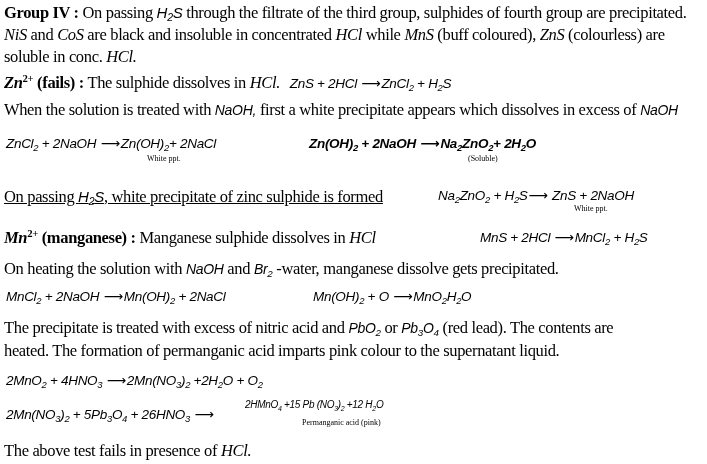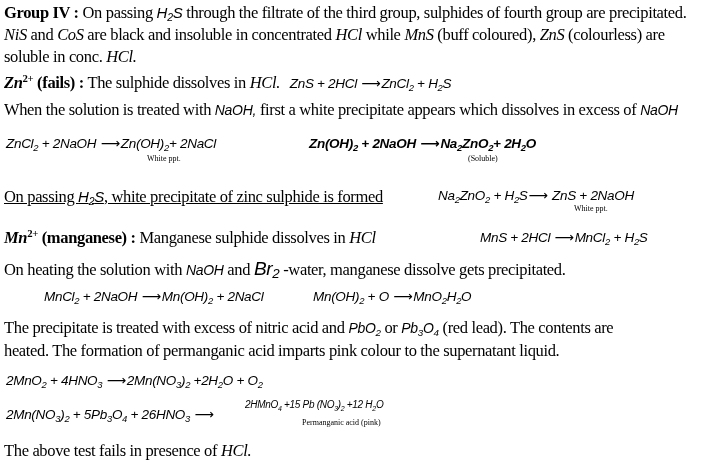--- a/index.html
+++ b/index.html
@@ -56,24 +56,24 @@
 <div class="under" style="left:574px; top:204px;">White ppt.</div>
 
 <div class="line serif" style="top:228px;">
   <b><i>Mn</i><sup>2+</sup><span> (manganese) :</span></b><span> Manganese sulphide dissolves in </span><i>HCl</i>
 </div>
 <div class="abs eq" style="left:440px; top:229px;margin-left:40px;">
   <span>MnS + 2HCl</span> <span class="arrow">⟶</span><span>MnCl</span><sub>2</sub><span> + H</span><sub>2</sub><span>S</span>
 </div>
 
 <div class="line serif" style="top:259px;">
-  <span>On heating the solution with </span><i class="eq" style="font-size:14px;">NaOH</i><span> and </span><i class="eq" style="font-size:19px;"><span>Br</span><sub>2</sub></i><span> -water, manganese dissolve gets precipitated.</span>
+  <span>On heating the solution with </span><i class="eq" style="font-size:14px;">NaOH</i><span> and </span><i class="eq" style="font-size:14px;"><span>Br</span><sub>2</sub></i><span> -water, manganese dissolve gets precipitated.</span>
 </div>
 
-<div class="abs eq" style="left:6px; top:288px;margin-left:38px;">
+<div class="abs eq" style="left:6px; top:288px;">
   <span>MnCl</span><sub>2</sub><span> + 2NaOH</span> <span class="arrow">⟶</span><span>Mn(OH)</span><sub>2</sub><span> + 2NaCl</span>
 </div>
 <div class="abs eq" style="left:313px; top:288px;">
   <span>Mn(OH)</span><sub>2</sub><span> + O</span> <span class="arrow">⟶</span><span>MnO</span><sub>2</sub><span>H</span><sub>2</sub><span>O</span>
 </div>
 
 <div class="line serif" style="top:318px;">
   <span>The precipitate is treated with excess of nitric acid and </span><i class="eq" style="font-size:14px;"><span>PbO</span><sub>2</sub></i><span> or </span><i class="eq" style="font-size:14px;"><span>Pb</span><sub>3</sub><span>O</span><sub>4</sub></i><span> (red lead). The contents are</span>
 </div>
 <div class="line serif" style="top:341px;">heated. The formation of permanganic acid imparts pink colour to the supernatant liquid.</div>

